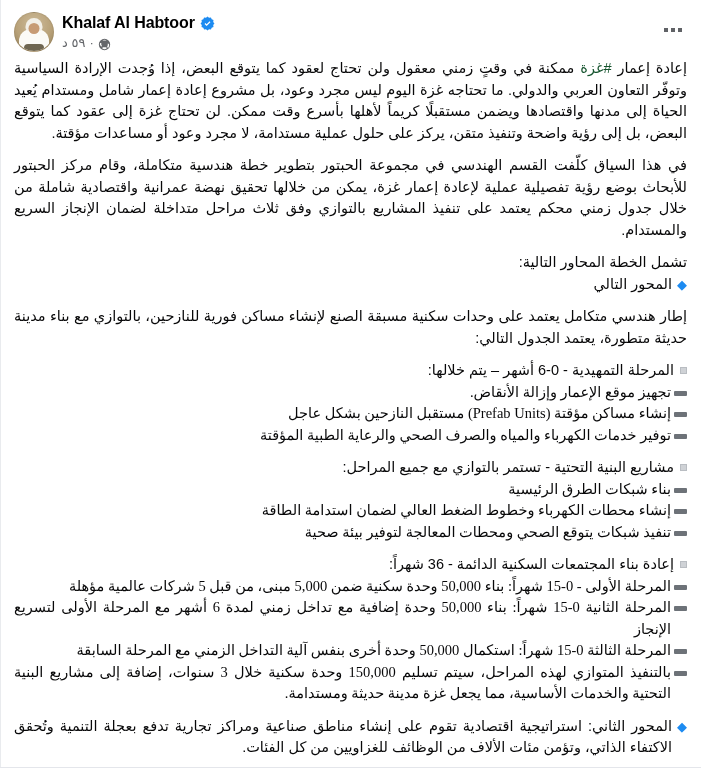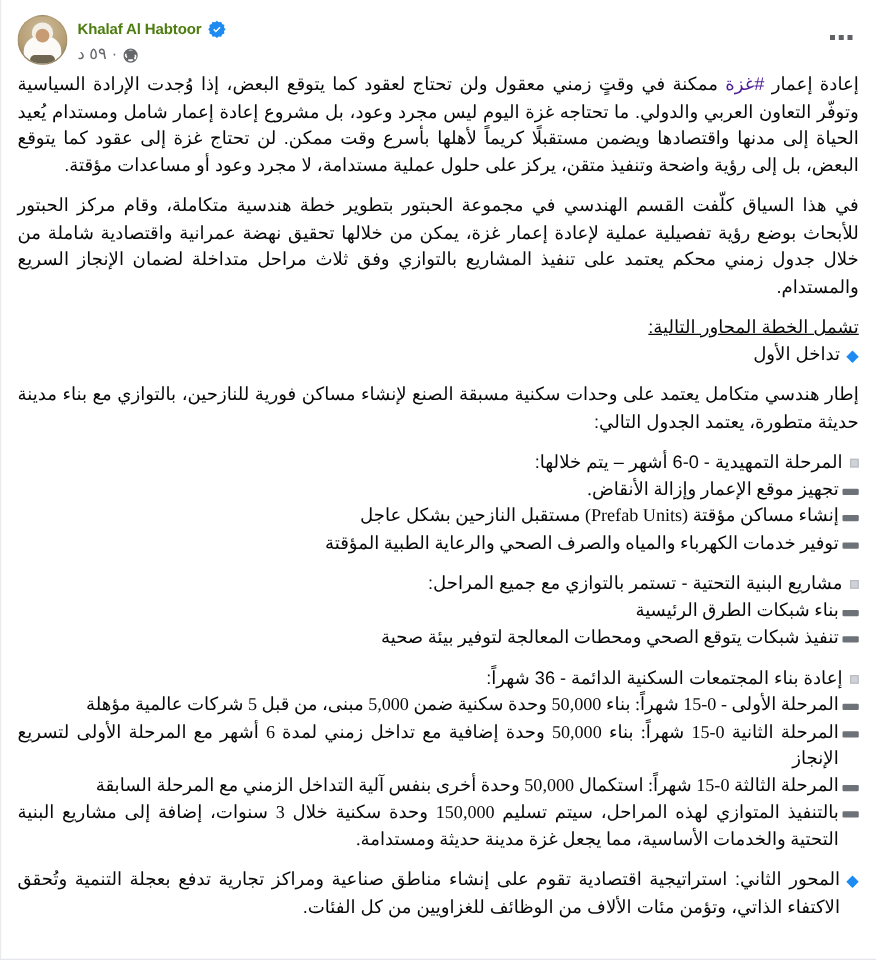--- a/index.html
+++ b/index.html
@@ -90,23 +90,23 @@
     align-items: flex-end;
     padding-top: 1px;
   }
   .name-line {
     display: flex;
     flex-direction: row-reverse;
     align-items: center;
     gap: 5px;
   }
   .author-name {
-    font-size: 12px;
+    font-size: 16px;
     font-weight: bold;
-    color: #4d7c0f;
+    color: #000000;
     line-height: 20px;
     letter-spacing: -0.1px;
     direction: ltr;
     white-space: nowrap;
   }
   .verified-badge {
     width: 15px;
     height: 15px;
     flex: 0 0 auto;
     display: block;
@@ -155,29 +155,28 @@
     color: #080809;
     flex: 1 1 auto;
     overflow: hidden;
   }
   .para {
     margin: 0 0 11px 0;
     text-align: justify;
     text-align-last: right;
   }
   .hashtag {
-    color: #4c1d95;
+    color: #14532d;
     text-decoration: none;
     cursor: pointer;
   }
 
   .line {
     margin: 0;
     text-align: right;
-    text-decoration: underline;
   }
 
   
   .diamond-line {
     display: flex;
     flex-direction: row;
     align-items: flex-start;
     gap: 5px;
     margin: 0 0 11px 0;
     text-align: right;
@@ -296,21 +295,21 @@
   <div class="post-body">
 
     <p class="para"><span>إعادة إعمار </span><a class="hashtag" href="#">#غزة</a><span> ممكنة في وقتٍ زمني معقول ولن تحتاج لعقود كما يتوقع البعض، إذا وُجدت الإرادة السياسية وتوفّر التعاون العربي والدولي. ما تحتاجه غزة اليوم ليس مجرد وعود، بل مشروع إعادة إعمار شامل ومستدام يُعيد الحياة إلى مدنها واقتصادها ويضمن مستقبلًا كريماً لأهلها بأسرع وقت ممكن. لن تحتاج غزة إلى عقود كما يتوقع البعض، بل إلى رؤية واضحة وتنفيذ متقن، يركز على حلول عملية مستدامة، لا مجرد وعود أو مساعدات مؤقتة.</span></p>
 
     <p class="para">في هذا السياق كلّفت القسم الهندسي في مجموعة الحبتور بتطوير خطة هندسية متكاملة، وقام مركز الحبتور للأبحاث بوضع رؤية تفصيلية عملية لإعادة إعمار غزة، يمكن من خلالها تحقيق نهضة عمرانية واقتصادية شاملة من خلال جدول زمني محكم يعتمد على تنفيذ المشاريع بالتوازي وفق ثلاث مراحل متداخلة لضمان الإنجاز السريع والمستدام.</p>
 
     <p class="line">تشمل الخطة المحاور التالية:</p>
 
     <div class="diamond-line">
       <span class="diamond">◆</span>
-      <span class="txt">تداخل الأول</span>
+      <span class="txt">المحور التالي</span>
     </div>
 
     <p class="para">إطار هندسي متكامل يعتمد على وحدات سكنية مسبقة الصنع لإنشاء مساكن فورية للنازحين، بالتوازي مع بناء مدينة حديثة متطورة، يعتمد الجدول التالي:</p>
 
     <div class="group">
       <div class="sq-line">
         <span class="sq-bullet"></span>
         <span class="txt">المرحلة التمهيدية - 0-6 أشهر – يتم خلالها:</span>
       </div>
       <div class="dash-line">
@@ -331,20 +330,24 @@
       <div class="sq-line">
         <span class="sq-bullet"></span>
         <span class="txt">مشاريع البنية التحتية - تستمر بالتوازي مع جميع المراحل:</span>
       </div>
       <div class="dash-line">
         <span class="dash-bullet"></span>
         <span class="txt">بناء شبكات الطرق الرئيسية</span>
       </div>
       <div class="dash-line">
         <span class="dash-bullet"></span>
+        <span class="txt">إنشاء محطات الكهرباء وخطوط الضغط العالي لضمان استدامة الطاقة</span>
+      </div>
+      <div class="dash-line">
+        <span class="dash-bullet"></span>
         <span class="txt">تنفيذ شبكات يتوقع الصحي ومحطات المعالجة لتوفير بيئة صحية</span>
       </div>
     </div>
 
     <div class="group">
       <div class="sq-line">
         <span class="sq-bullet"></span>
         <span class="txt">إعادة بناء المجتمعات السكنية الدائمة - 36 شهراً:</span>
       </div>
       <div class="dash-line">

